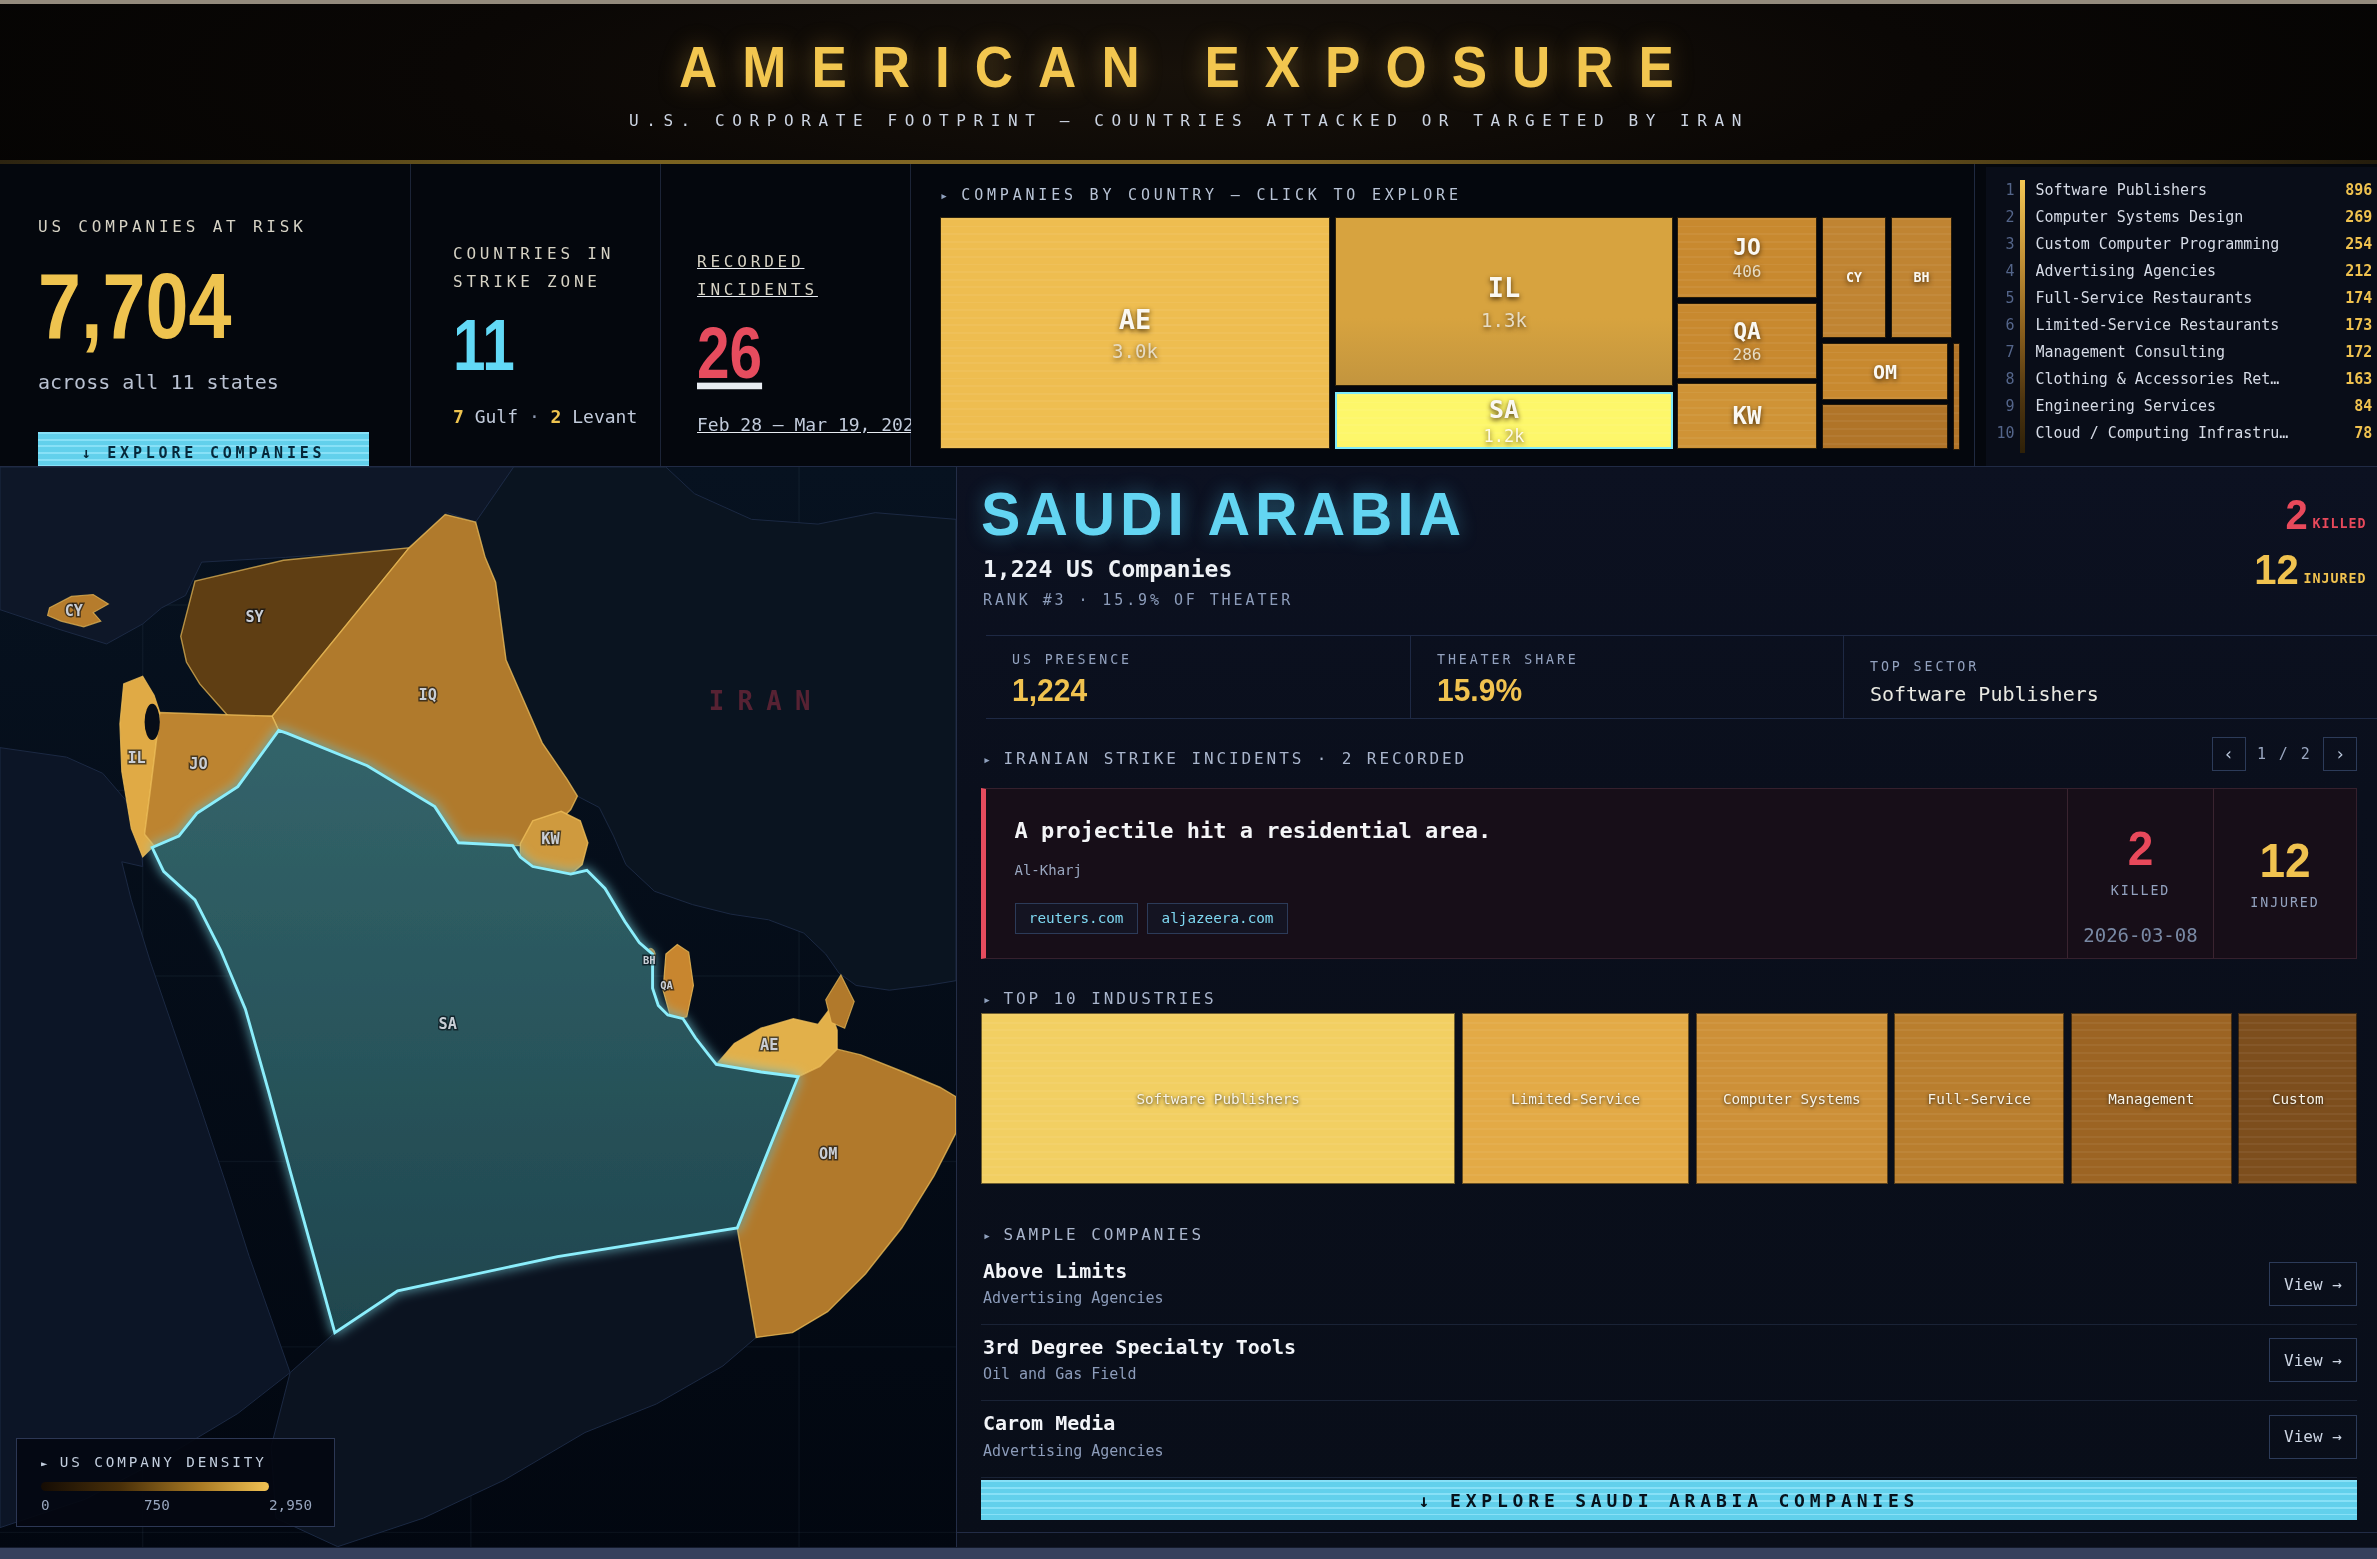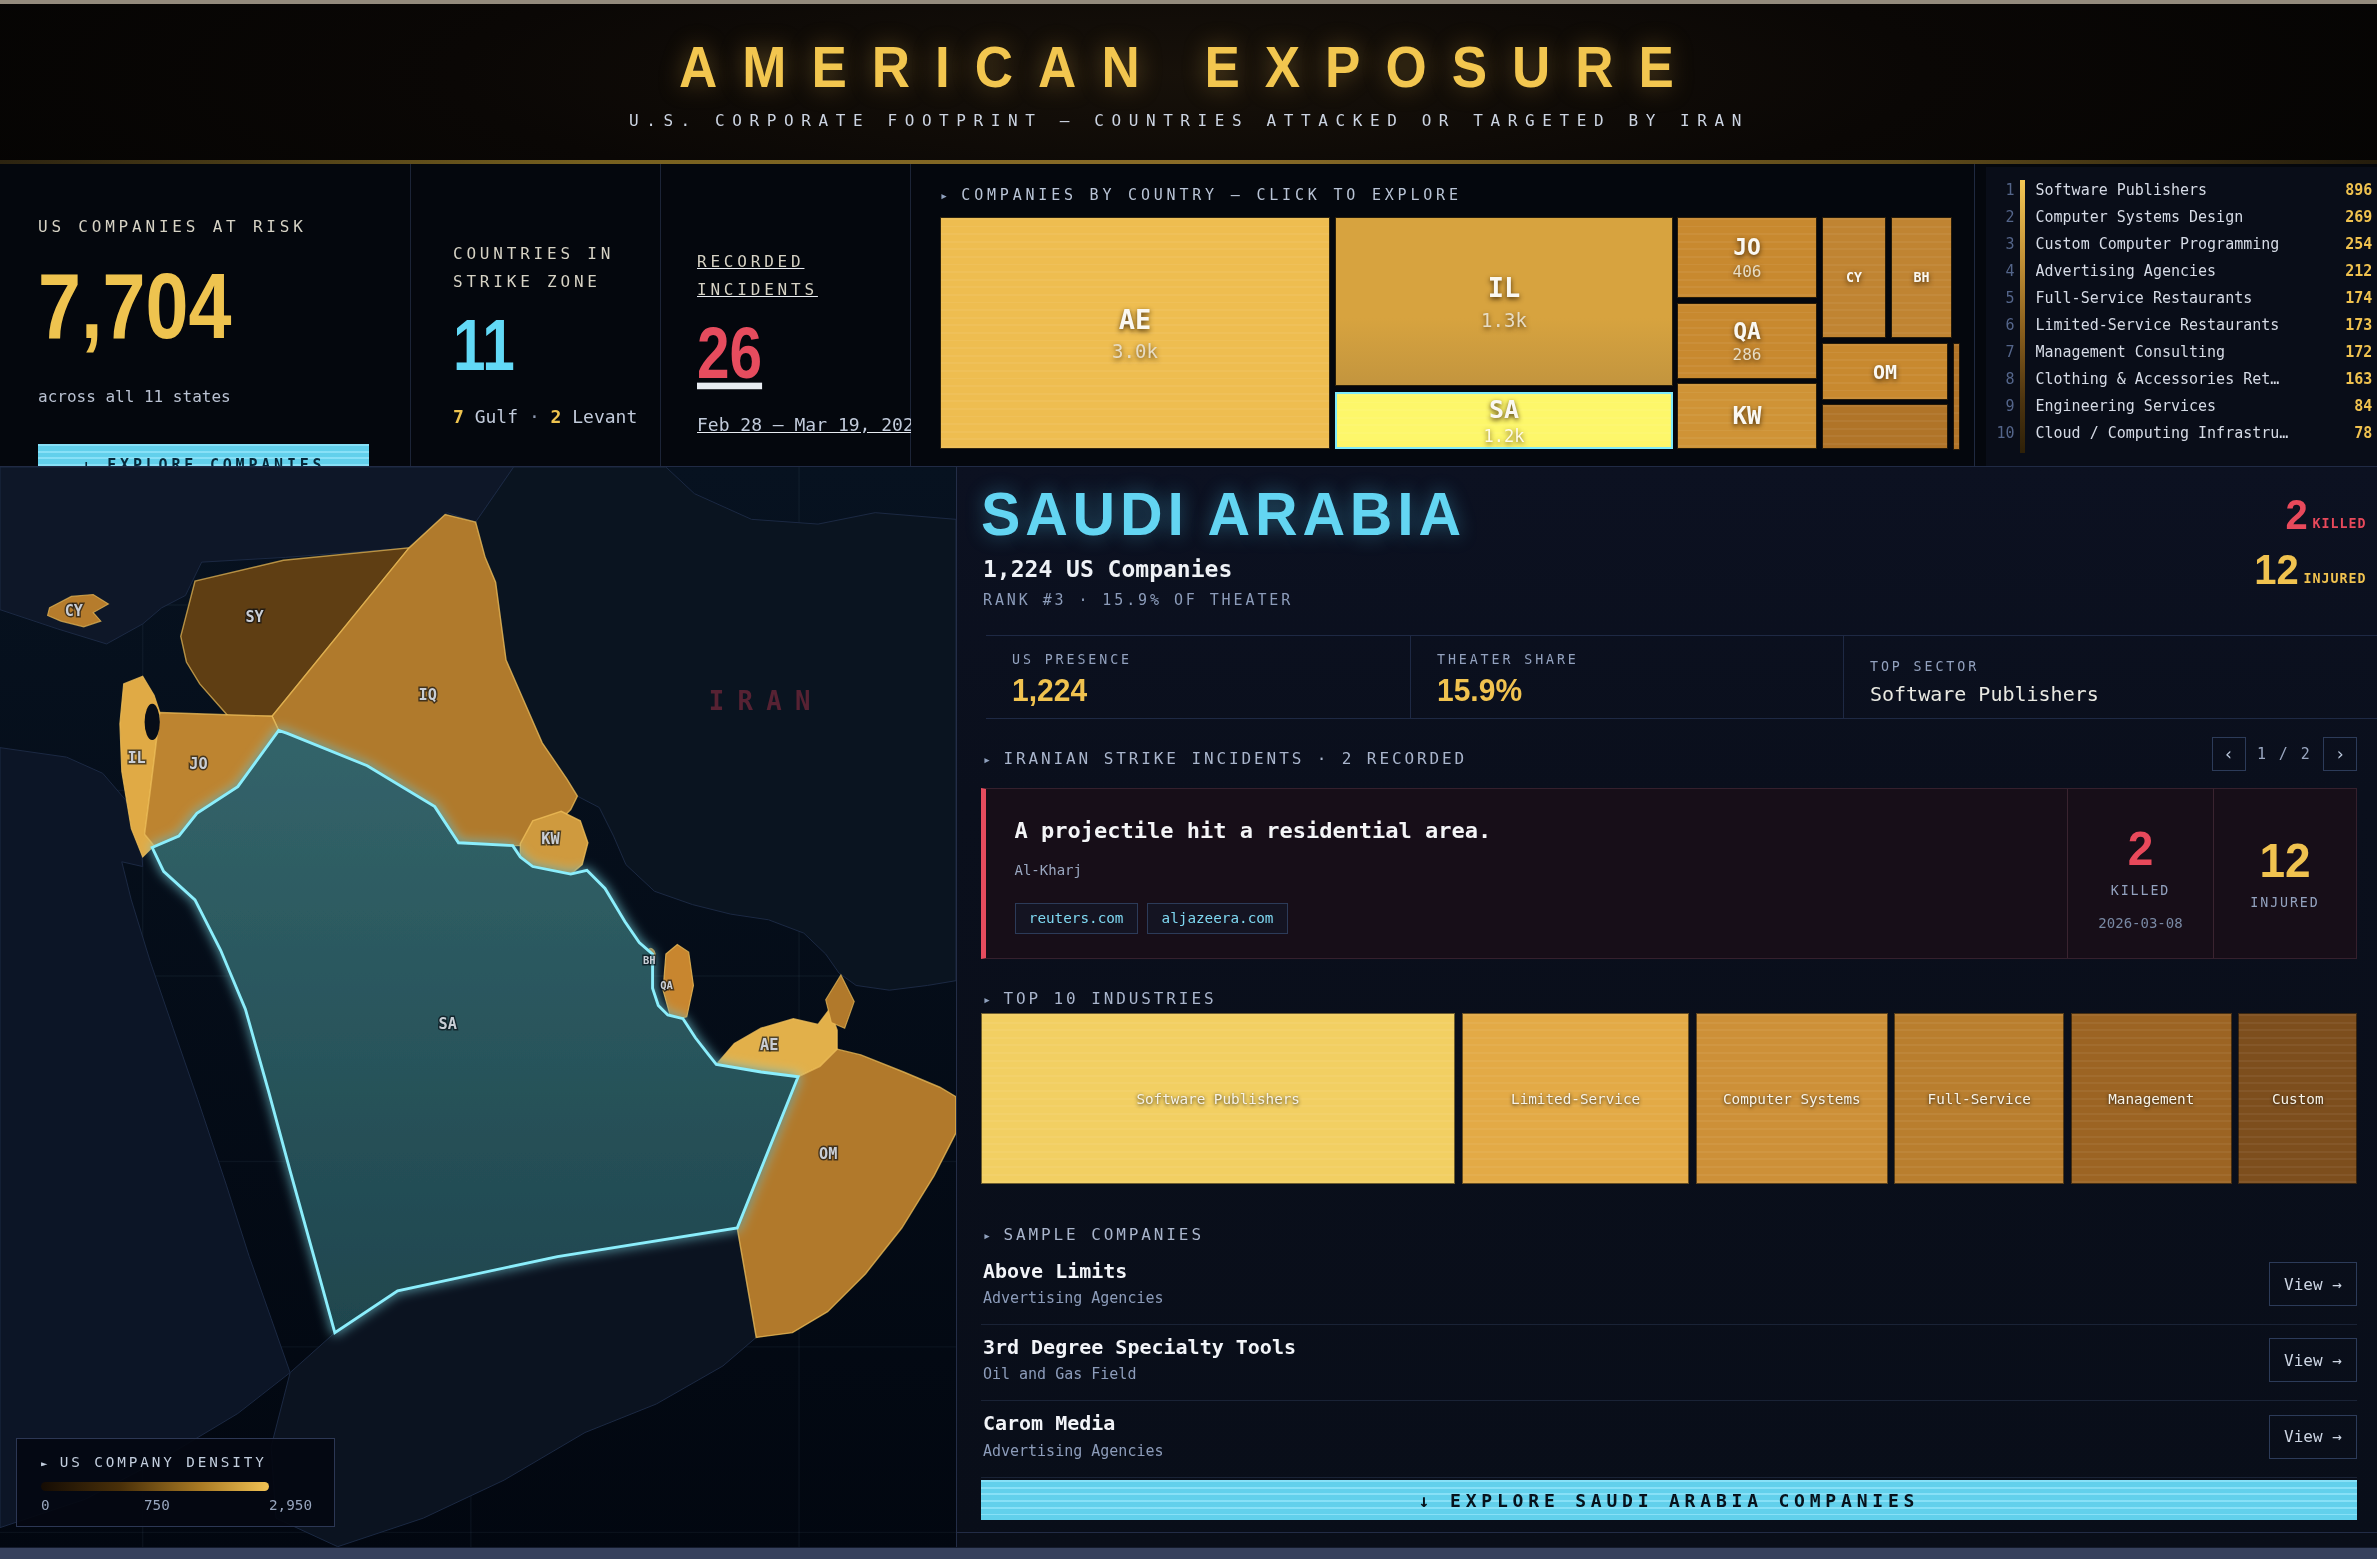--- a/index.html
+++ b/index.html
@@ -27,21 +27,21 @@
   .statsbar { position:absolute; left:0; top:164px; width:940px; height:302px; }
   .stat-col { position:absolute; top:0; bottom:0; border-right:1px solid #1c2437; }
   .col1 { left:0;   width:411px; padding:49px 0 0 38px; }
   .col2 { left:411px; width:250px; padding:76px 0 0 42px; }
   .col3 { left:661px; width:250px; padding:84px 0 0 36px;text-decoration:underline; }
   .stat-label { font-size:16px; letter-spacing:3.8px; color:#d6d2c4; line-height:27.6px; }
   .stat-big { font-family:"Liberation Sans",sans-serif; font-weight:bold; transform-origin:left center; }
   .big-gold { font-size:84px; color:#eec34f; margin-top:17px; transform:scale(.92,1.1); }
   .big-cyan { font-size:65px; color:#62d9f6; margin-top:13.3px; transform:scale(.9,1.1); }
   .big-red  { font-size:65px; color:#e64c5e; margin-top:13.3px; transform:scale(.9,1.1); }
-  .stat-sub { font-size:16px; color:#b9c1d1; margin-top:32px; }
+  .stat-sub { font-size:20px; color:#b9c1d1; margin-top:15px; }
   .stat-sub2 { font-size:18px; color:#c2cbdb; margin-top:23px; white-space:nowrap; }
   .col3 .stat-sub2 { width:214px; overflow:hidden; }
   .gold-n { color:#eec34f; font-weight:bold; }
   .dim-dot { color:#8c98b0; }
   .cyan-btn { display:block; width:331px; height:42px; margin-top:38px; border:none; cursor:pointer;
               background:repeating-linear-gradient(180deg, rgba(255,255,255,.22) 0 1.9px, rgba(0,0,0,.04) 1.9px 6.7px), #66d8f5;
               color:#06283a; font-family:"DejaVu Sans Mono",monospace; font-weight:bold;
               font-size:15px; letter-spacing:3.8px; }
 
   
@@ -145,21 +145,21 @@
   .inc-headline { font-size:22px; font-weight:bold; color:#f4f5f7; }
   .inc-loc { margin-top:19px; font-size:14px; color:#9aa7c0; }
   .inc-chips { margin-top:25px; display:flex; gap:9.5px; }
   .chip { border:1px solid #2c3b59; background:rgba(18,26,44,.55); color:#7fd9f2;
           font-size:14.3px; padding:6.7px 13.3px; cursor:pointer; }
   .inc-kcol { width:146px; border-left:1px solid #3a2430; text-align:center; padding-top:32px; }
   .inc-icol { width:143px; border-left:1px solid #3a2430; text-align:center; padding-top:44px; }
   .inc-num { font-family:"Liberation Sans",sans-serif; font-weight:bold; font-size:46px; transform:scaleY(1.05); }
   .inc-num.red { color:#e8495b; } .inc-num.gold { color:#f0c24f; }
   .inc-sublab { margin-top:7.6px; font-size:13.3px; letter-spacing:1.9px; color:#93a2bf; }
-  .inc-date { margin-top:17px; font-size:14px; color:#7888a3; }
+  .inc-date { margin-top:26px; font-size:19px; color:#7888a3; }
 
   .ind-head { position:absolute; left:26px; top:522px; }
   .ind-bar { position:absolute; left:24px; right:21px; top:546px; height:171px; display:flex; gap:6.7px; }
   .ind-seg { display:flex; align-items:center; justify-content:center; border:1px solid rgba(0,0,0,.55);
              background-image:repeating-linear-gradient(180deg, rgba(255,255,255,.05) 0 1.9px, transparent 1.9px 7.6px);
              font-size:14.3px; color:#f7f3e8; text-shadow:0 1px 3.8px rgba(0,0,0,.85); white-space:nowrap;
              overflow:hidden; cursor:pointer; }
   .s1{flex:535;background-color:#f2cf62;} .s2{flex:255;background-color:#e3aa46;}
   .s3{flex:215;background-color:#cd9038;} .s4{flex:190;background-color:#b97e2e;}
   .s5{flex:180;background-color:#9c6423;} .s6{flex:132;background-color:#7d4e1d;}

